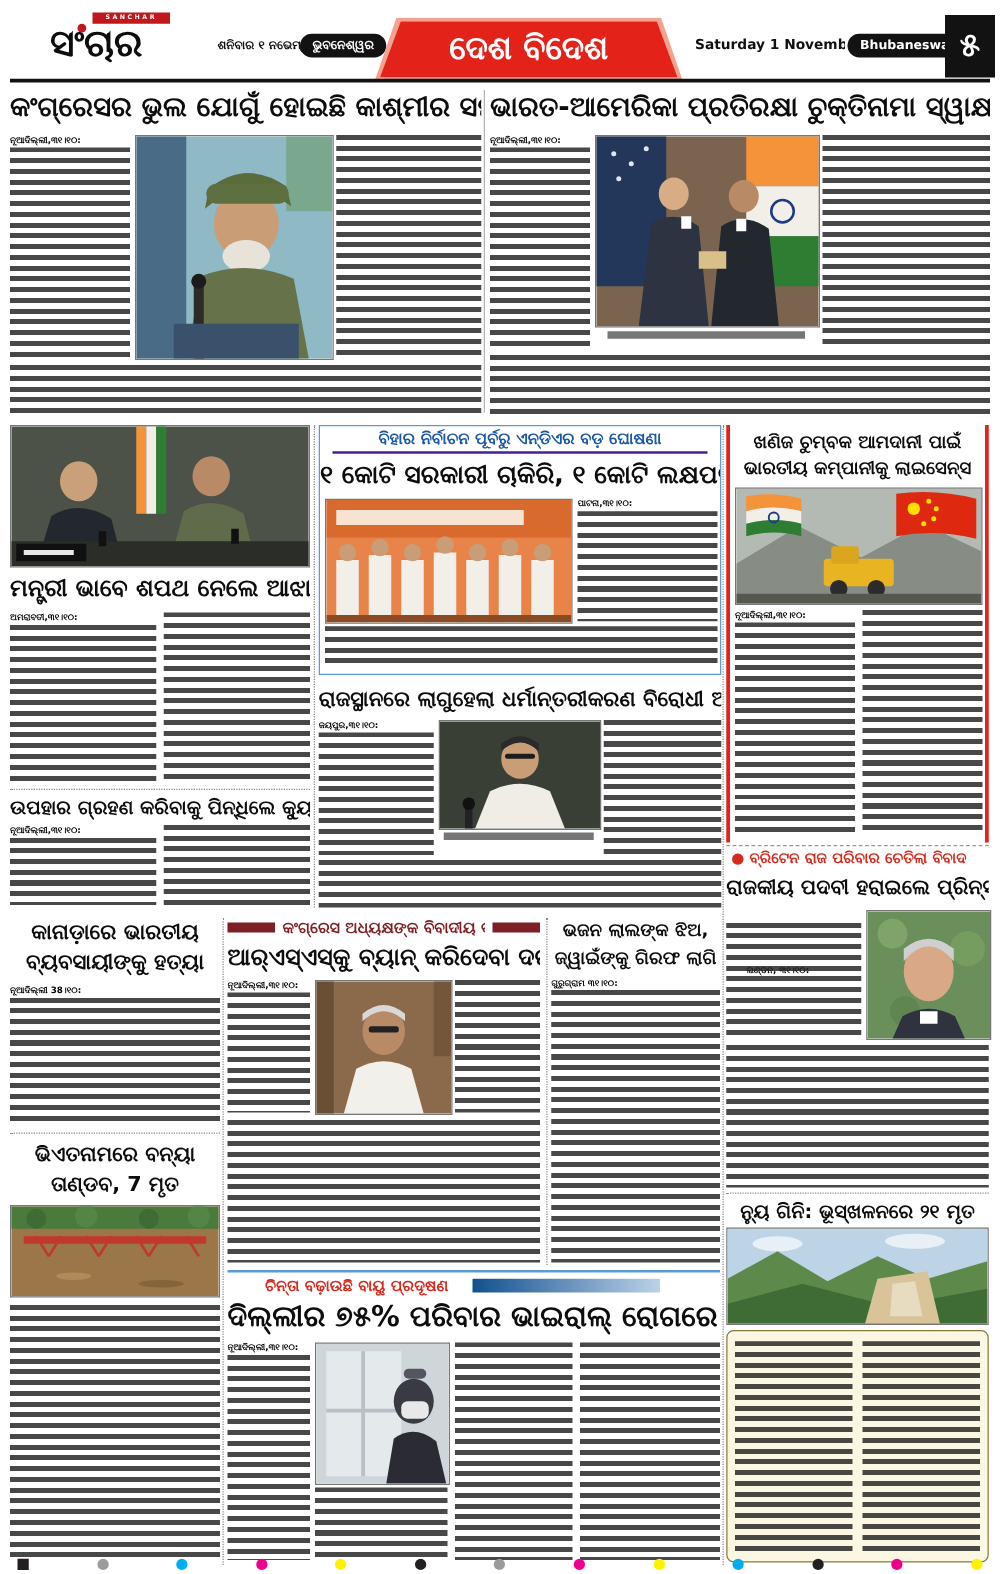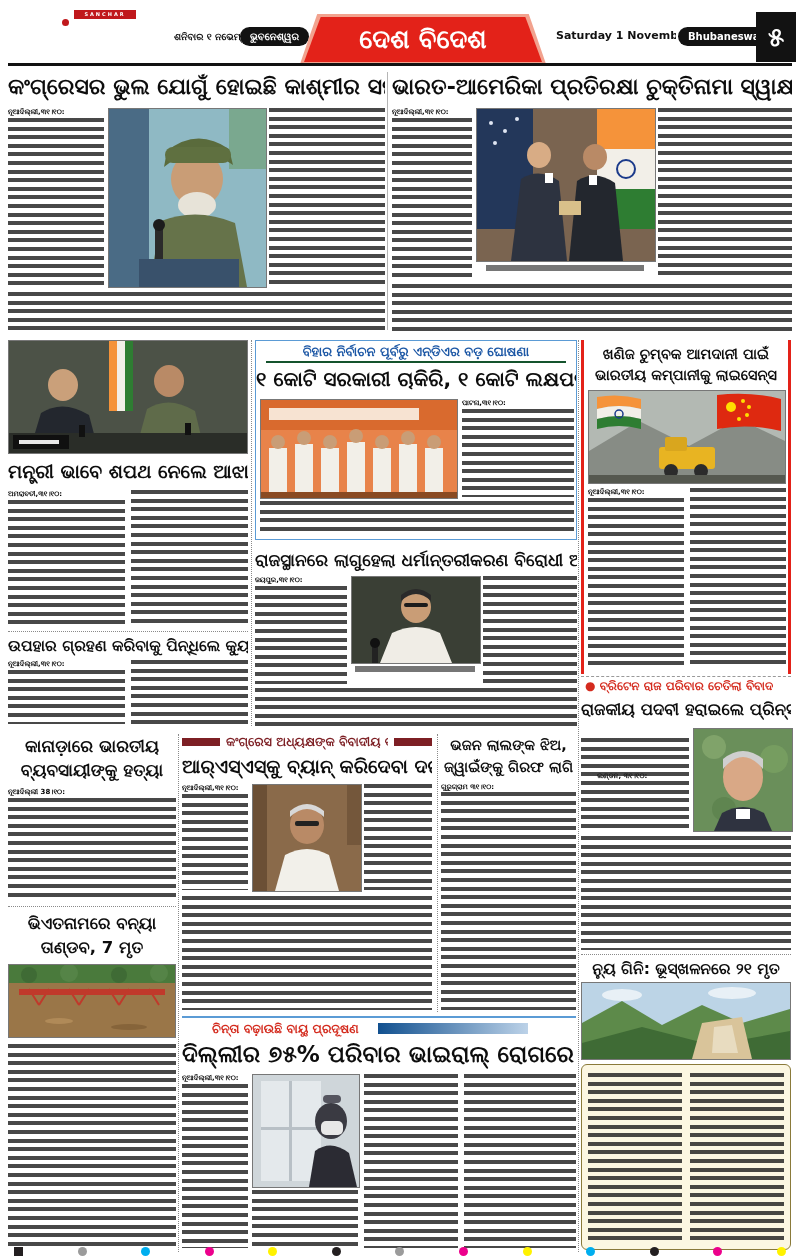--- a/index.html
+++ b/index.html
@@ -32,20 +32,22 @@
 </style>
 </head>
 <body>
 
 <div id="page">
 
   <div class="abs" style="left:0;top:0;width:800px;height:66px;">
     <div class="abs" style="left:40px;top:10px;width:130px;height:50px;">
       <div class="abs" style="left:34px;top:0;width:62px;height:9px;background:#c0181c;color:#fff;font-size:5px;font-weight:bold;
                   letter-spacing:2px;text-align:center;line-height:9px;overflow:hidden;">SANCHAR</div>
+      <div class="abs" style="left:0;top:8px;width:130px;height:42px;font-size:30px;font-weight:bold;color:#0d0d0d;
+                  white-space:nowrap;overflow:hidden;">ସଂଚାର</div>
       <div class="abs" style="left:22px;top:9px;width:7px;height:7px;border-radius:50%;background:#c0181c;"></div>
     </div>
     <div class="abs" style="left:174px;top:31px;width:118px;font-size:9.5px;font-weight:bold;white-space:nowrap;overflow:hidden;">ଶନିବାର ୧ ନଭେମ୍ବର ୨୦୨୫</div>
     <div class="pill" style="left:240px;top:27px;">ଭୁବନେଶ୍ୱର</div>
     <div class="abs" id="banner-outer" style="left:300px;top:14px;width:246px;height:50px;">
       <div id="banner-inner">ଦେଶ ବିଦେଶ</div>
     </div>
     <div class="abs" style="left:556px;top:29px;width:120px;font-size:11px;font-weight:bold;white-space:nowrap;overflow:hidden;">Saturday 1 November 2025</div>
     <div class="pill" style="left:678px;top:27px;">Bhubaneswar</div>
     <div class="abs" style="left:756px;top:12px;width:40px;height:50px;background:#121212;color:#fff;font-size:26px;font-weight:bold;
@@ -139,21 +141,21 @@
     <div class="hl" style="position:absolute;left:0;top:0;width:240px;height:20px;font-size:15.5px;line-height:20px;">ଉପହାର ଗ୍ରହଣ କରିବାକୁ ପିନ୍ଧିଲେ କ୍ୟୁଆର କୋଡ୍</div>
     <span class="dl" style="left:0;top:24px;width:117px;">ନୂଆଦିଲ୍ଲୀ,୩୧।୧୦:</span>
     <div class="gk" style="left:0;top:34px;width:117px;height:54px;"></div>
     <div class="gk" style="left:123px;top:24px;width:117px;height:64px;"></div>
   </div>
 
   <div class="vline" style="left:251px;top:340px;height:386px;"></div>
 
   <div class="abs" style="left:255px;top:340px;width:322px;height:200px;border:1px solid #5b9bd5;box-sizing:border-box;">
     <div class="kicker-blue" style="position:absolute;left:10px;top:2px;width:300px;height:18px;font-size:13px;line-height:18px;color:#1c57a5;
-                border-bottom:2px solid #14532d;">ବିହାର ନିର୍ବାଚନ ପୂର୍ବରୁ ଏନ୍‌ଡିଏର ବଡ଼ ଘୋଷଣା</div>
+                border-bottom:2px solid #4c1d95;">ବିହାର ନିର୍ବାଚନ ପୂର୍ବରୁ ଏନ୍‌ଡିଏର ବଡ଼ ଘୋଷଣା</div>
     <div class="hl" style="position:absolute;left:0;top:24px;width:320px;height:28px;font-size:20px;line-height:28px;">୧ କୋଟି ସରକାରୀ ଚାକିରି, ୧ କୋଟି ଲକ୍ଷପତି ଦିଦି</div>
     <div class="photo" style="left:4px;top:58px;width:196px;height:98px;">
       <svg width="196" height="98" viewBox="0 0 196 98">
         <rect width="196" height="98" fill="#e8834a"></rect>
         <rect x="0" y="0" width="196" height="30" fill="#d96a2e"></rect>
         <rect x="8" y="8" width="150" height="12" fill="#f7e3d2"></rect>
         <g fill="#f2efe8">
           <rect x="8" y="48" width="18" height="50"></rect>
             <rect x="34" y="44" width="18" height="54"></rect>
           <rect x="60" y="48" width="18" height="50"></rect>

